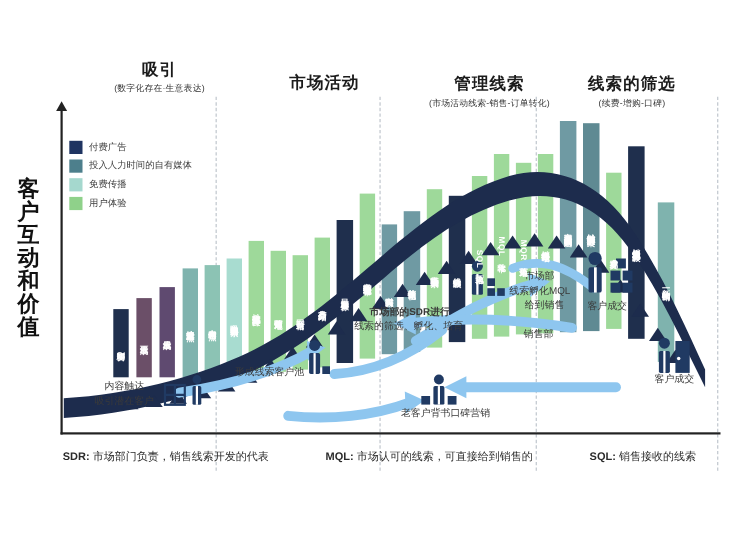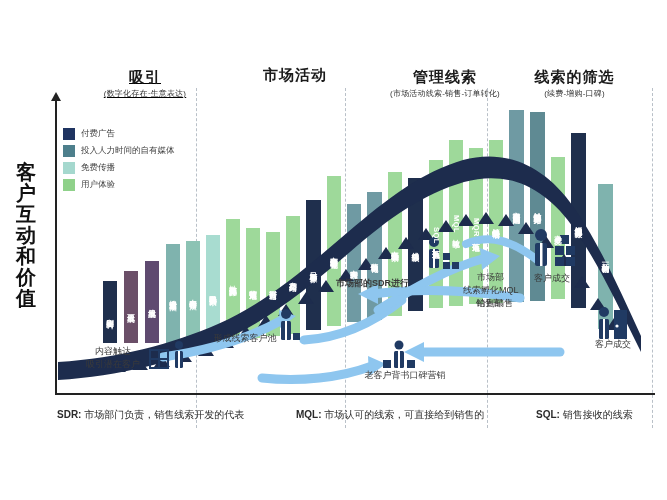--- a/index.html
+++ b/index.html
@@ -83,21 +83,21 @@
 
   
   .foot { position: absolute; top: 408px; font-size: 10px; color: #2b2b2b; white-space: nowrap; }
   .foot b { font-weight: 700; }
 </style>
 </head>
 <body>
 
 <div id="stage">
 
-  <div class="phase-head" style="left:60px; top:68px; width:170px;text-decoration:underline;">
+  <div class="phase-head" style="left:60px; top:55px; width:170px;">
     <div class="phase-title">吸引</div>
     <div class="phase-sub">(数字化存在·生意表达)</div>
   </div>
   <div class="phase-head" style="left:200px; top:68px; width:190px;font-family:Liberation Mono, monospace;">
     <div class="phase-title">市场活动</div>
   </div>
   <div class="phase-head" style="left:345px; top:68px; width:200px;">
     <div class="phase-title">管理线索</div>
     <div class="phase-sub">(市场活动线索-销售-订单转化)</div>
   </div>
@@ -383,27 +383,28 @@
     <div>内容触达</div>
     <div>吸引潜在客户</div>
   </div>
 
   <div class="anno" style="left:190px; top:332px; width:110px;">
     <div>形成线索客户池</div>
   </div>
 
   <div class="anno" style="left:322px; top:277px; width:150px; text-align:left;">
     <div style="padding-left:14px;font-weight:bold;">市场部的SDR进行</div>
+    <div>线索的筛选、孵化、培育</div>
   </div>
 
   <div class="anno" style="left:350px; top:369px; width:110px;">
     <div>老客户背书口碑营销</div>
   </div>
 
-  <div class="anno" style="left:455px; top:271px; width:110px; text-align:left;">
+  <div class="anno" style="left:455px; top:245px; width:110px; text-align:left;">
     <div style="padding-left:22px;">市场部</div>
     <div style="padding-left:8px;">线索孵化MQL</div>
     <div style="padding-left:22px;">给到销售</div>
   </div>
 
   <div class="anno" style="left:440px; top:297px; width:170px; text-align:left;">
     <div style="padding-left:36px;">销售部</div>
   </div>
 
   <div class="anno" style="left:512px; top:272px; width:80px;">

